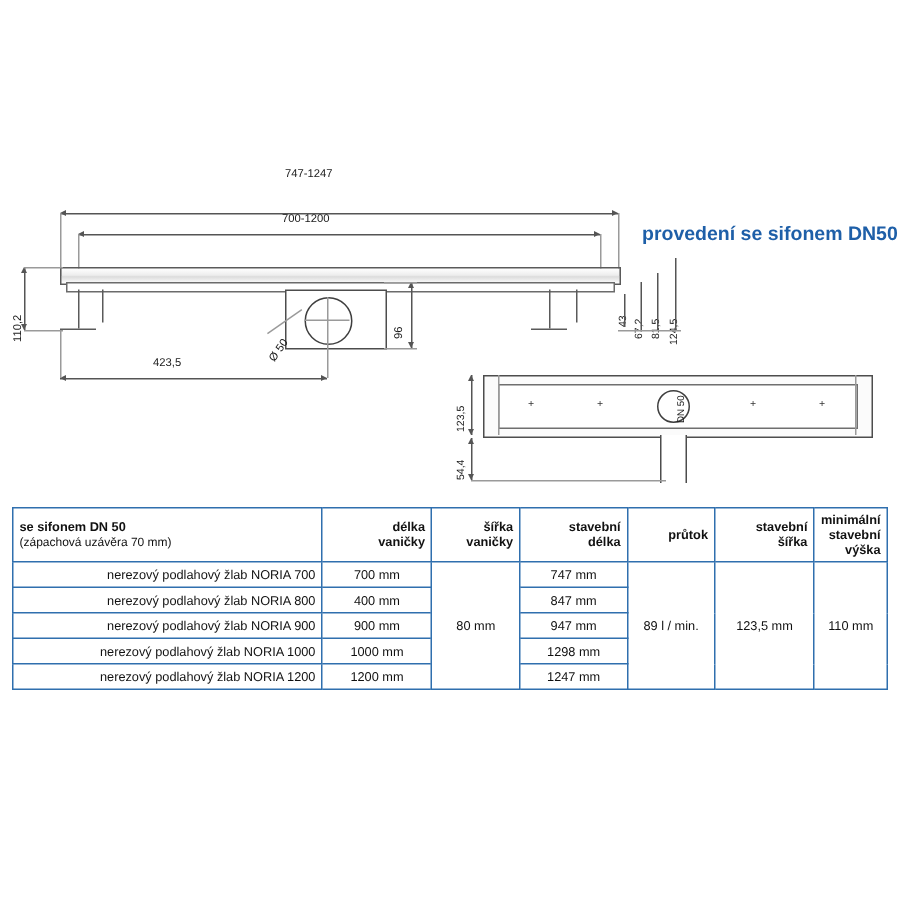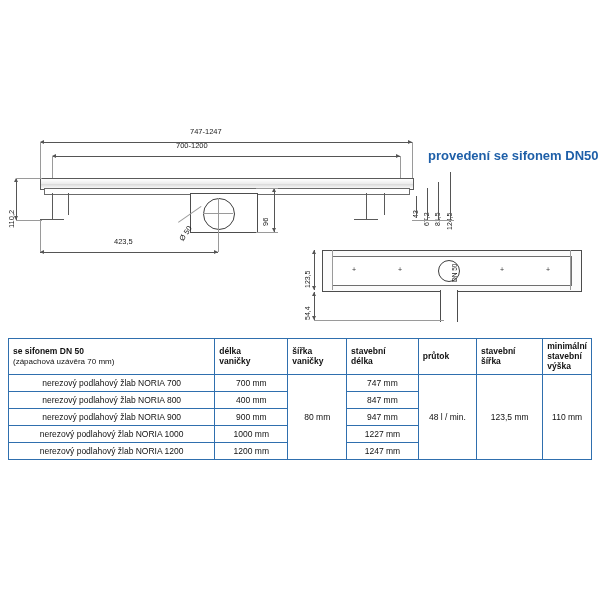--- a/index.html
+++ b/index.html
@@ -149,56 +149,56 @@
   table.spec th, table.spec td {
     border: 0.8px solid #2f6fae;
     padding: 3px 4px;
     color: #111;
     font-weight: normal;
     vertical-align: middle;
   }
   table.spec thead th {
     background: #ffffff;
     font-weight: bold;
-    text-align: left;
+    text-align: right;
     line-height: 1.15;
     height: 26px;
   }
   table.spec thead th.lead {
     text-align: left;
     font-weight: bold;
   }
   table.spec thead th.lead .sub {
     font-weight: normal;
     font-size: 8px;
   }
   table.spec td.name {
-    text-align: center;
+    text-align: right;
   }
   table.spec td.num {
     text-align: center;
   }
 </style>
 </head>
 <body>
 
 <div class="page">
 
   <div class="drawing">
 
     <div class="title-note" style="left:428px; top:38px;">provedení se sifonem DN50</div>
 
-    <div class="lbl" style="left:190px; top:18px;">747-1247</div>
+    <div class="lbl" style="left:190px; top:2px;">747-1247</div>
     <div class="hline dim" style="left:40px; top:32px; width:372px;"></div>
     <div class="arrowL" style="left:40px; top:30px;"></div>
     <div class="arrowR" style="left:408px; top:30px;"></div>
     <div class="vline thin" style="left:40px; top:32px; height:42px;"></div>
     <div class="vline thin" style="left:412px; top:32px; height:42px;"></div>
 
-    <div class="lbl" style="left:176px; top:32px;">700-1200</div>
+    <div class="lbl" style="left:188px; top:32px;">700-1200</div>
     <div class="hline dim" style="left:52px; top:46px; width:348px;"></div>
     <div class="arrowL" style="left:52px; top:44px;"></div>
     <div class="arrowR" style="left:396px; top:44px;"></div>
     <div class="vline thin" style="left:52px; top:46px; height:28px;"></div>
     <div class="vline thin" style="left:400px; top:46px; height:28px;"></div>
 
     <div class="grate" style="left:40px; top:68px; width:372px; height:10px;"></div>
     <div class="channel-inner" style="left:44px; top:78px; width:364px; height:5px;"></div>
 
     <div class="leg" style="left:52px; top:83px; height:26px;"></div>
@@ -217,21 +217,21 @@
     <div class="lbl vert" style="left:178px; top:128px; transform: rotate(-55deg);">Ø 50</div>
     <div class="hline thin" style="left:178px; top:112px; width:28px; transform:rotate(-35deg); transform-origin:0 0;"></div>
 
     <div class="lbl vert" style="left:8px; top:118px;">110,2</div>
     <div class="vline dim" style="left:16px; top:68px; height:42px;"></div>
     <div class="arrowU" style="left:14px; top:68px;"></div>
     <div class="arrowD" style="left:14px; top:106px;"></div>
     <div class="hline thin" style="left:16px; top:68px; width:26px;"></div>
     <div class="hline thin" style="left:16px; top:110px; width:26px;"></div>
 
-    <div class="lbl" style="left:114px; top:128px;">423,5</div>
+    <div class="lbl" style="left:102px; top:128px;">423,5</div>
     <div class="hline dim" style="left:40px; top:142px; width:178px;"></div>
     <div class="arrowL" style="left:40px; top:140px;"></div>
     <div class="arrowR" style="left:214px; top:140px;"></div>
     <div class="vline thin" style="left:40px; top:110px; height:32px;"></div>
     <div class="vline thin" style="left:218px; top:118px; height:24px;"></div>
 
     <div class="lbl vert" style="left:262px; top:116px;">96</div>
     <div class="vline dim" style="left:274px; top:78px; height:44px;"></div>
     <div class="arrowU" style="left:272px; top:78px;"></div>
     <div class="arrowD" style="left:272px; top:118px;"></div>
@@ -304,38 +304,38 @@
           <div>výška</div>
         </th>
       </tr>
     </thead>
     <tbody>
       <tr>
         <td class="name">nerezový podlahový žlab NORIA 700</td>
         <td class="num">700 mm</td>
         <td class="num" rowspan="5">80 mm</td>
         <td class="num">747 mm</td>
-        <td class="num" rowspan="5">48 l / min.</td>
+        <td class="num" rowspan="5">89 l / min.</td>
         <td class="num" rowspan="5">123,5 mm</td>
         <td class="num" rowspan="5">110 mm</td>
       </tr>
       <tr>
         <td class="name">nerezový podlahový žlab NORIA 800</td>
         <td class="num">400 mm</td>
         <td class="num">847 mm</td>
       </tr>
       <tr>
         <td class="name">nerezový podlahový žlab NORIA 900</td>
         <td class="num">900 mm</td>
         <td class="num">947 mm</td>
       </tr>
       <tr>
         <td class="name">nerezový podlahový žlab NORIA 1000</td>
         <td class="num">1000 mm</td>
-        <td class="num">1227 mm</td>
+        <td class="num">1298 mm</td>
       </tr>
       <tr>
         <td class="name">nerezový podlahový žlab NORIA 1200</td>
         <td class="num">1200 mm</td>
         <td class="num">1247 mm</td>
       </tr>
     </tbody>
   </table>
 
 </div>

